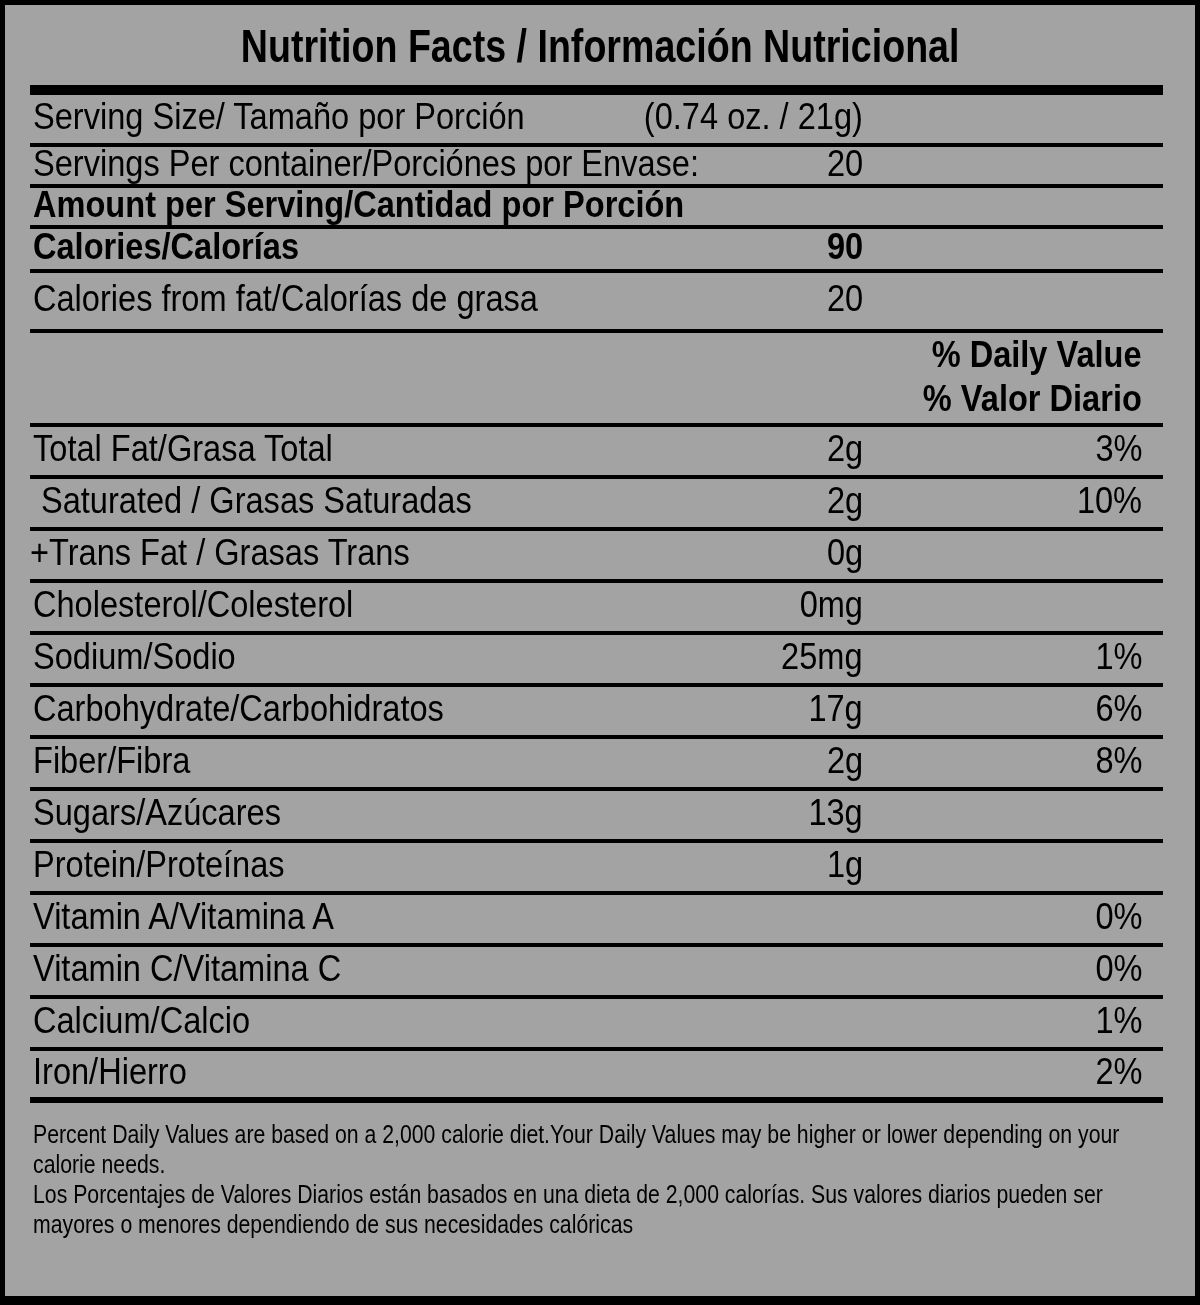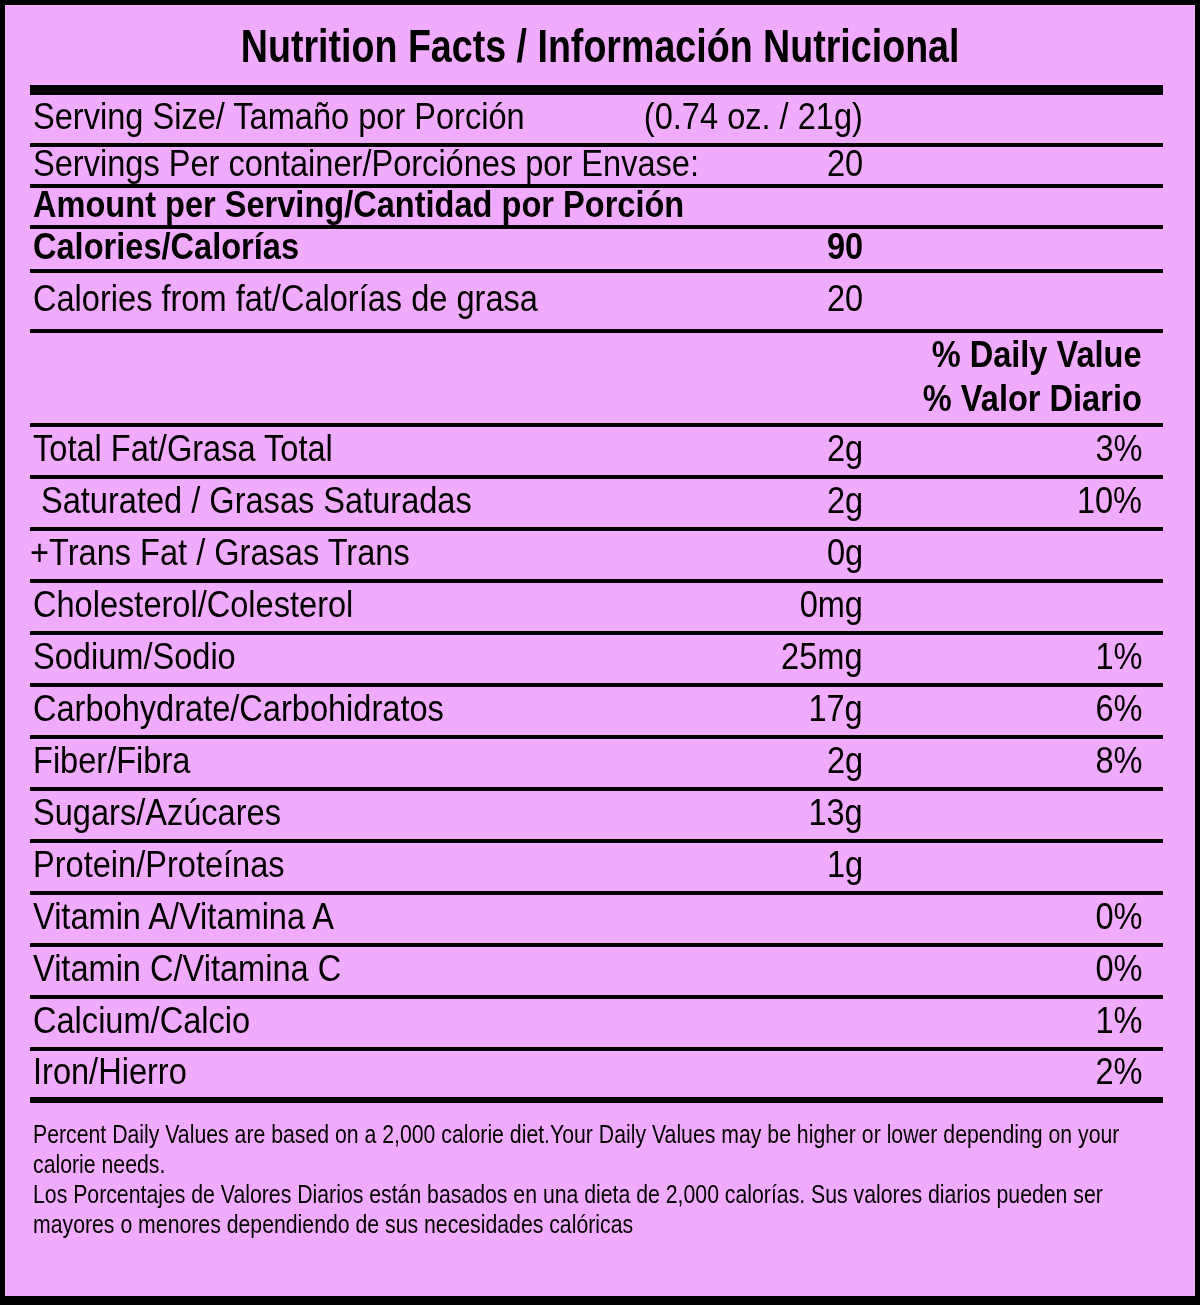--- a/index.html
+++ b/index.html
@@ -1,20 +1,20 @@
 <!DOCTYPE html>
 <html><head>
 <meta charset="utf-8">
 <style>
   html,body { margin:0; padding:0; background:#fff; }
   .label-card {
     position:relative;
     width:1200px; height:1305px;
     box-sizing:border-box;
-    background:#f0abfc;
+    background:#a3a3a3;
     border:5px solid #000;
     border-bottom-width:9px;
     font-family:"Liberation Sans", sans-serif;
     color:#000;
     overflow:hidden;
   }
   
   .t  { display:inline-block; transform:scaleX(0.88); transform-origin:0 50%; white-space:nowrap; }
   .tr { transform-origin:100% 50%; }
   .tc { transform:scaleX(0.80); transform-origin:50% 50%; }

